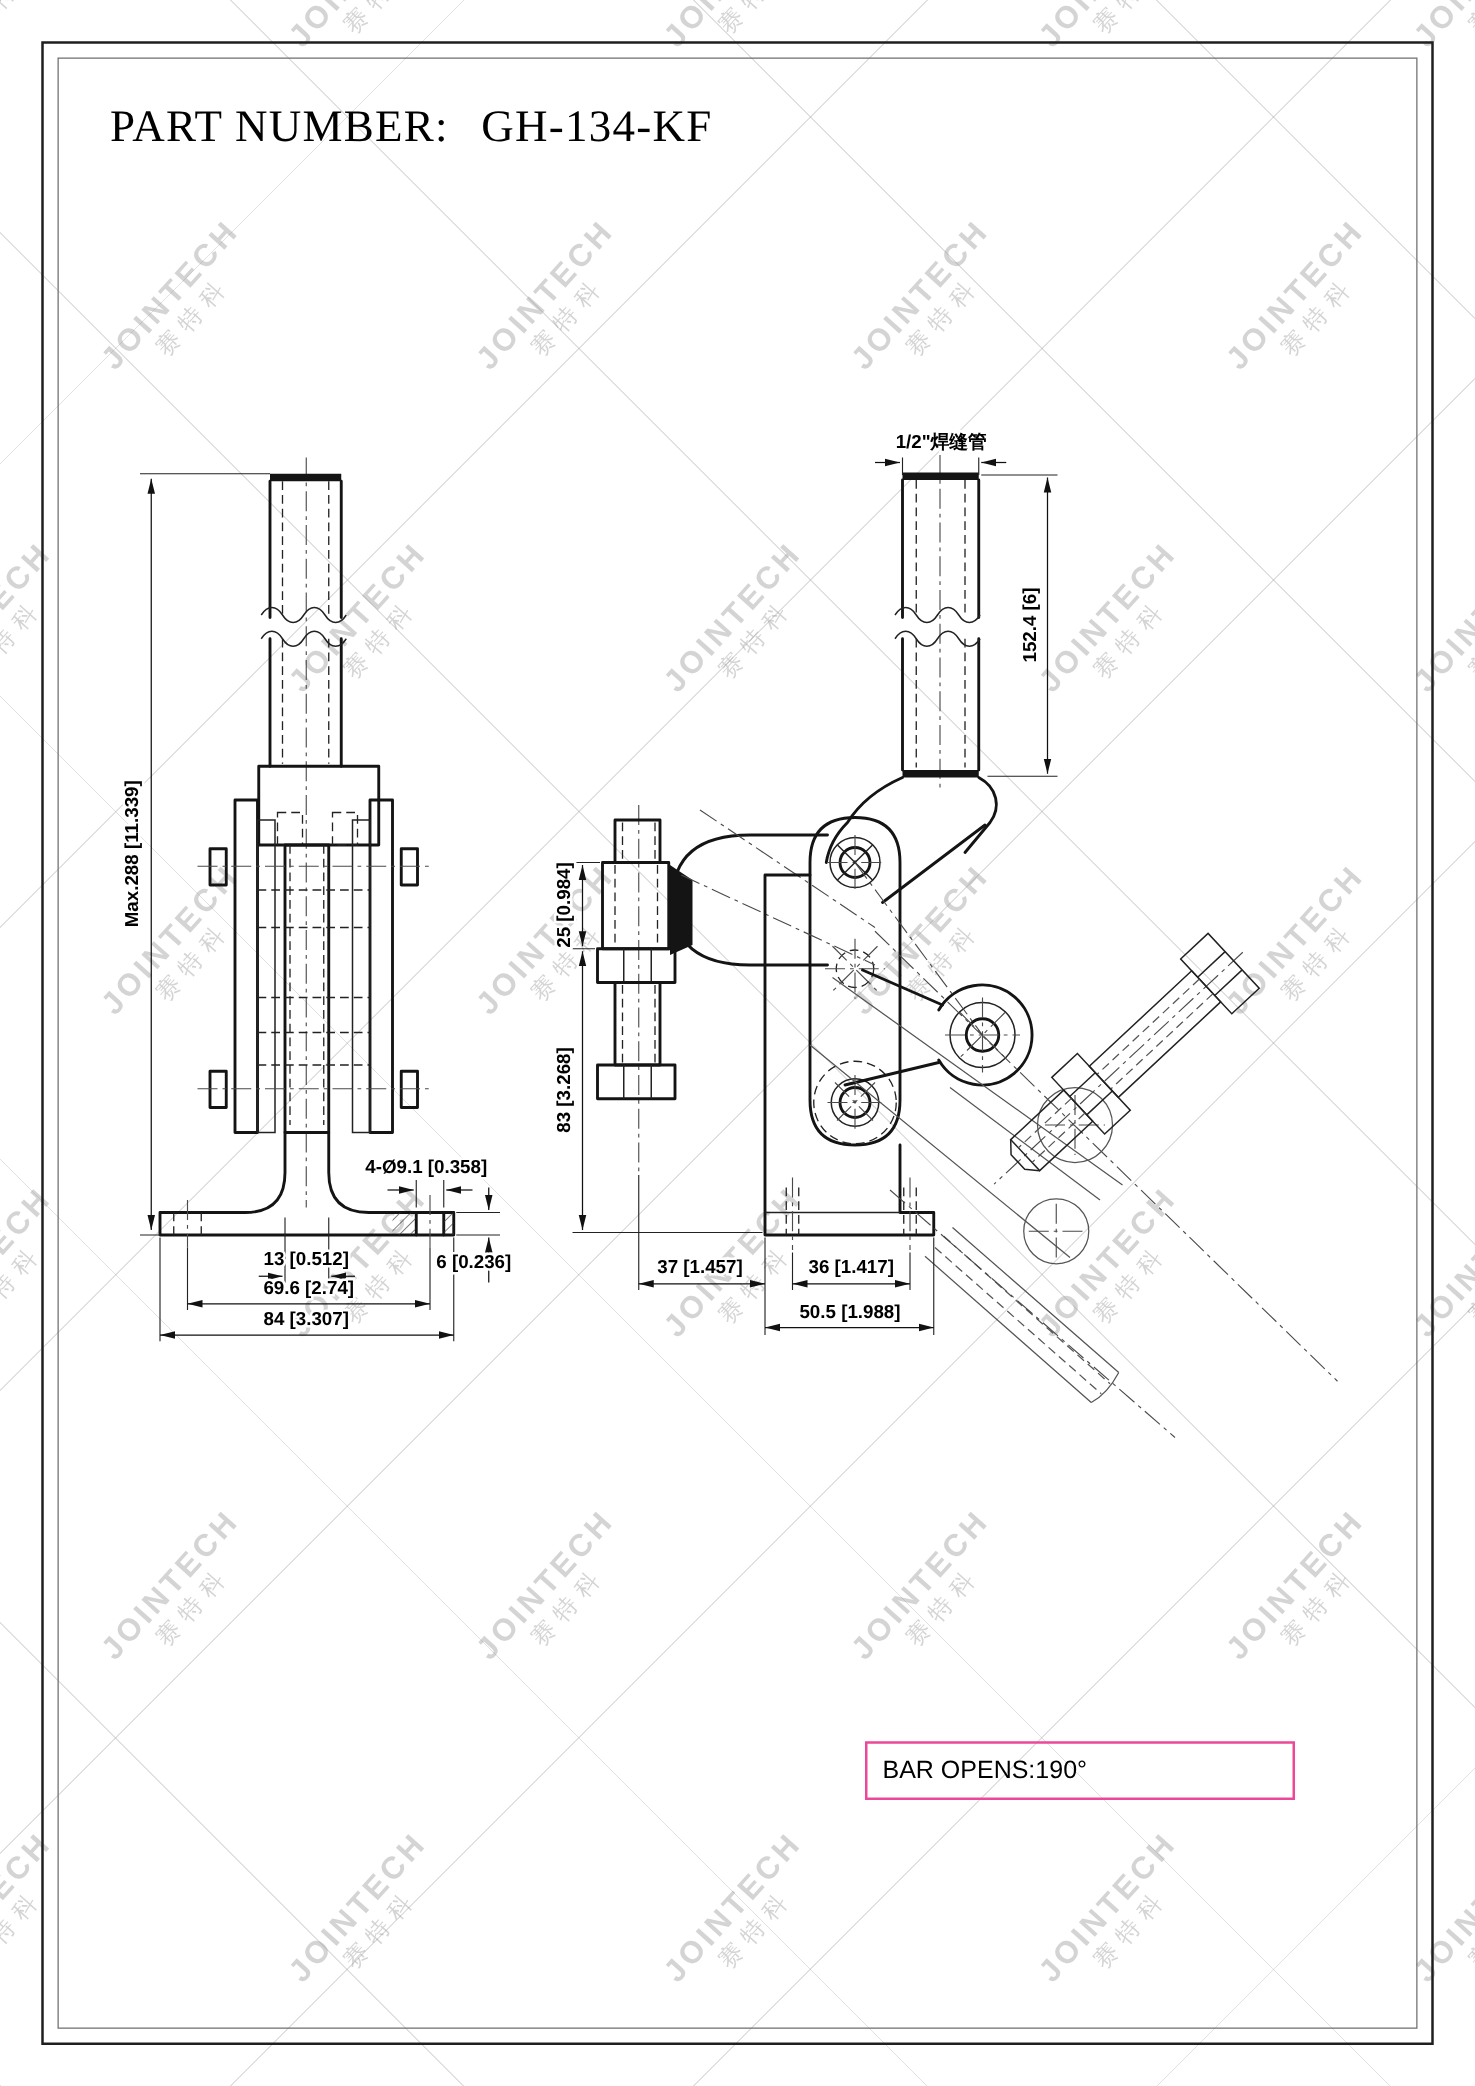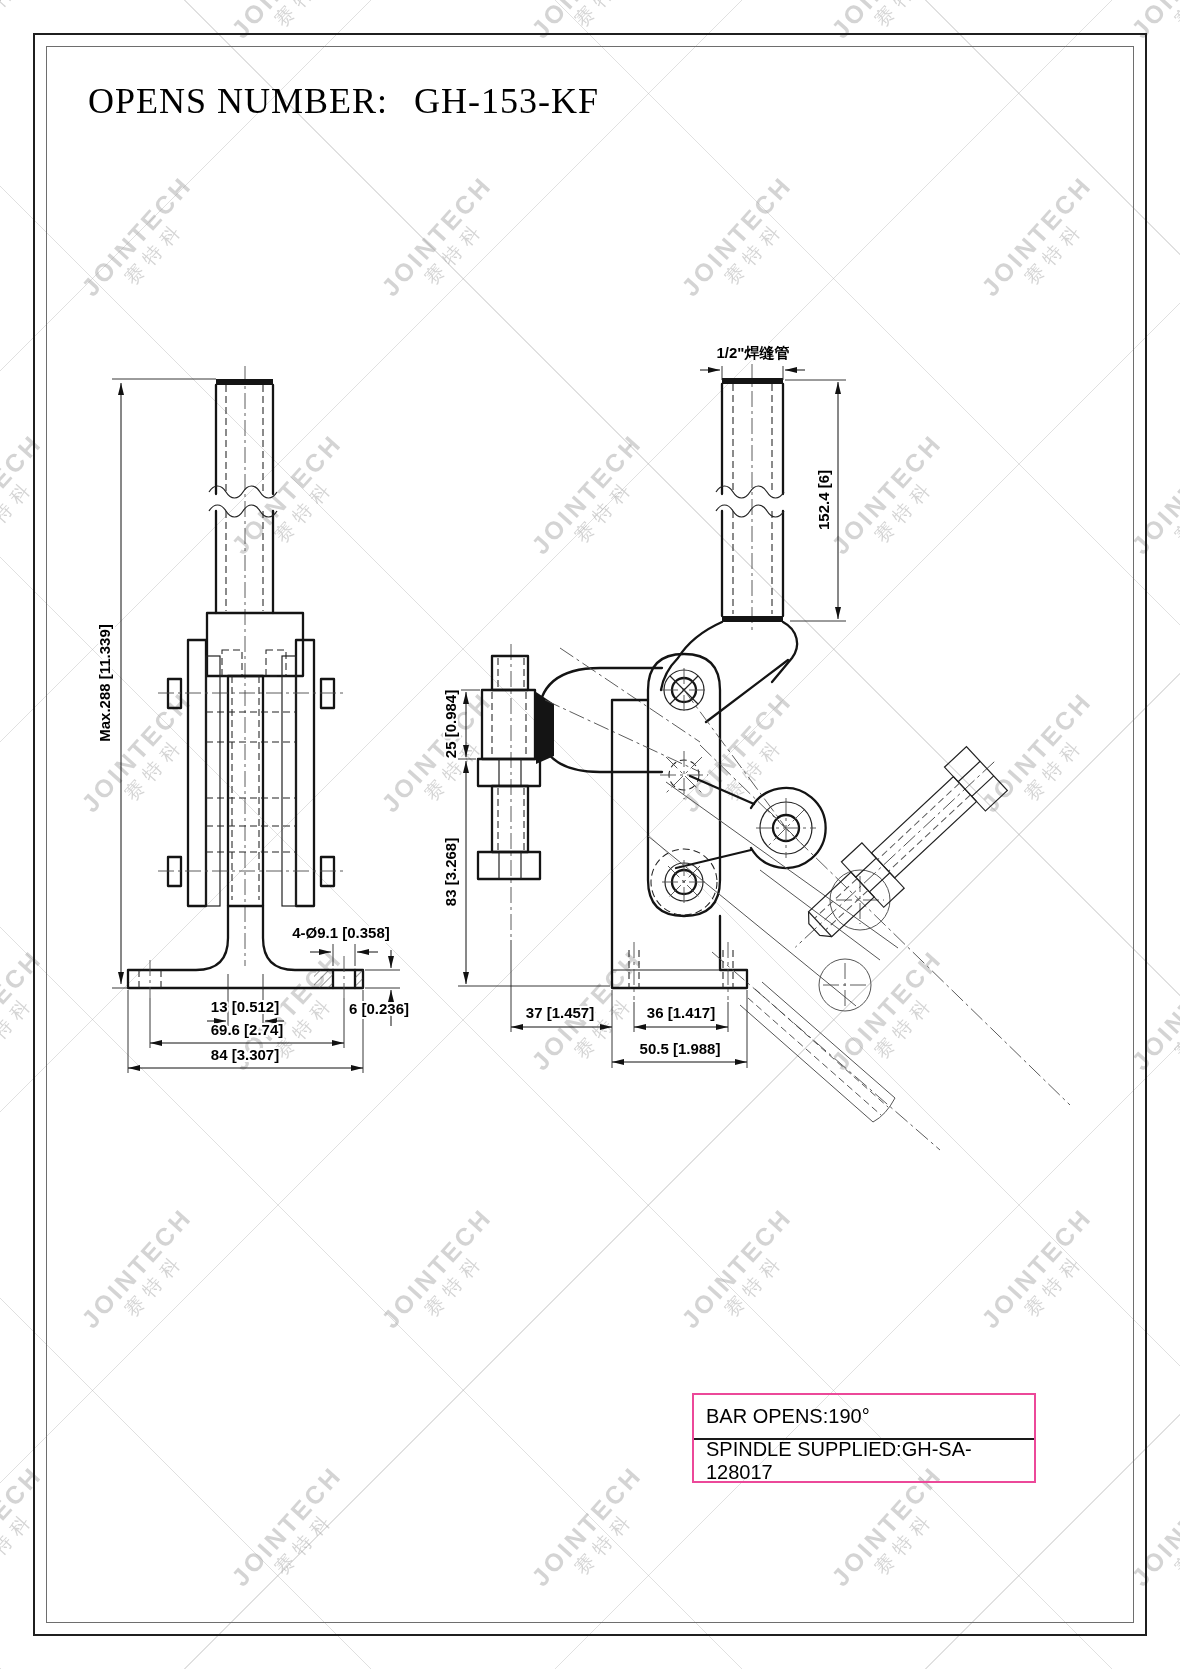--- a/index.html
+++ b/index.html
@@ -82,21 +82,21 @@
       <div class="wm" style="left: 220px; top: 1508px;"><span>JOINTECH</span><span class="cn">赛特科</span></div>
       <div class="wm" style="left: 520px; top: 1508px;"><span>JOINTECH</span><span class="cn">赛特科</span></div>
       <div class="wm" style="left: 820px; top: 1508px;"><span>JOINTECH</span><span class="cn">赛特科</span></div>
       <div class="wm" style="left: 1120px; top: 1508px;"><span>JOINTECH</span><span class="cn">赛特科</span></div>
     </div>
 
   <div class="frame-outer"></div>
   <div class="frame-inner"></div>
 
   <div class="title">
-    <span>OPENS NUMBER:</span><span class="val">GH-153-KF</span>
+    <span>PART NUMBER:</span><span class="val">GH-134-KF</span>
   </div>
 
   <svg class="draw" width="1180" height="1669" viewBox="0 0 1180 1669">
     <defs>
       <marker id="me" orient="auto" markerUnits="userSpaceOnUse" markerWidth="14" markerHeight="9" refX="12" refY="4">
         <path d="M0,1 L12,4 L0,7 Z" fill="#111"></path>
       </marker>
       <marker id="ms" orient="auto-start-reverse" markerUnits="userSpaceOnUse" markerWidth="14" markerHeight="9" refX="12" refY="4">
         <path d="M0,1 L12,4 L0,7 Z" fill="#111"></path>
       </marker>
@@ -271,18 +271,15 @@
       <path class="ext" d="M747,990 V1068"></path>
       <path class="dim" marker-start="url(#ms)" marker-end="url(#me)" d="M612,1062 H747"></path>
       <text class="dt" x="680" y="1054" text-anchor="middle">50.5 [1.988]</text>
     </g>
   </svg>
 
   <div class="spec">
     <div class="row">
       <span>BAR OPENS:190°</span>
     </div>
-    <div class="row">
-      <span>SPINDLE SUPPLIED:GH-SA-128017</span>
-    </div>
   </div>
 
 </div>
 
 </body></html>

